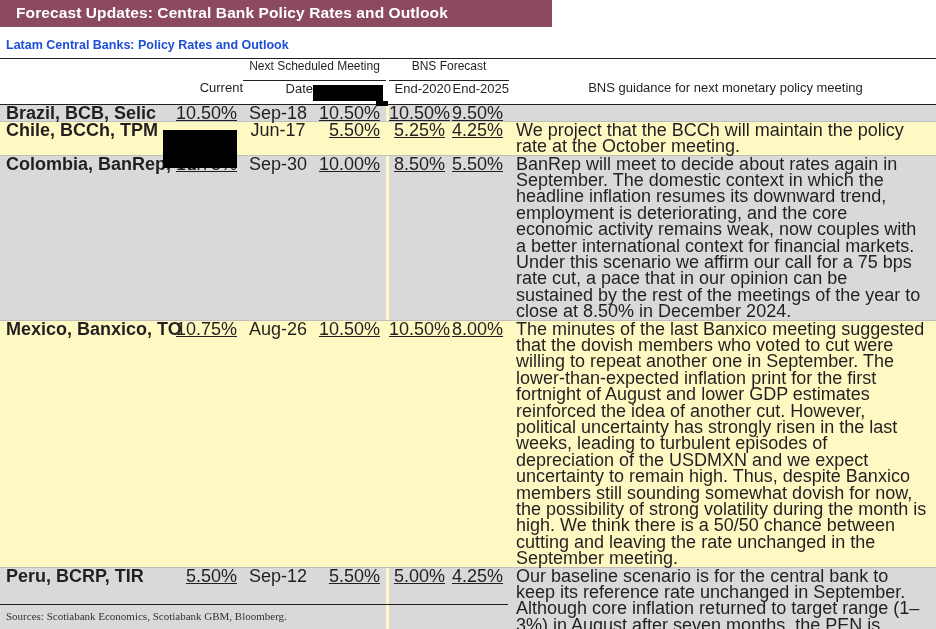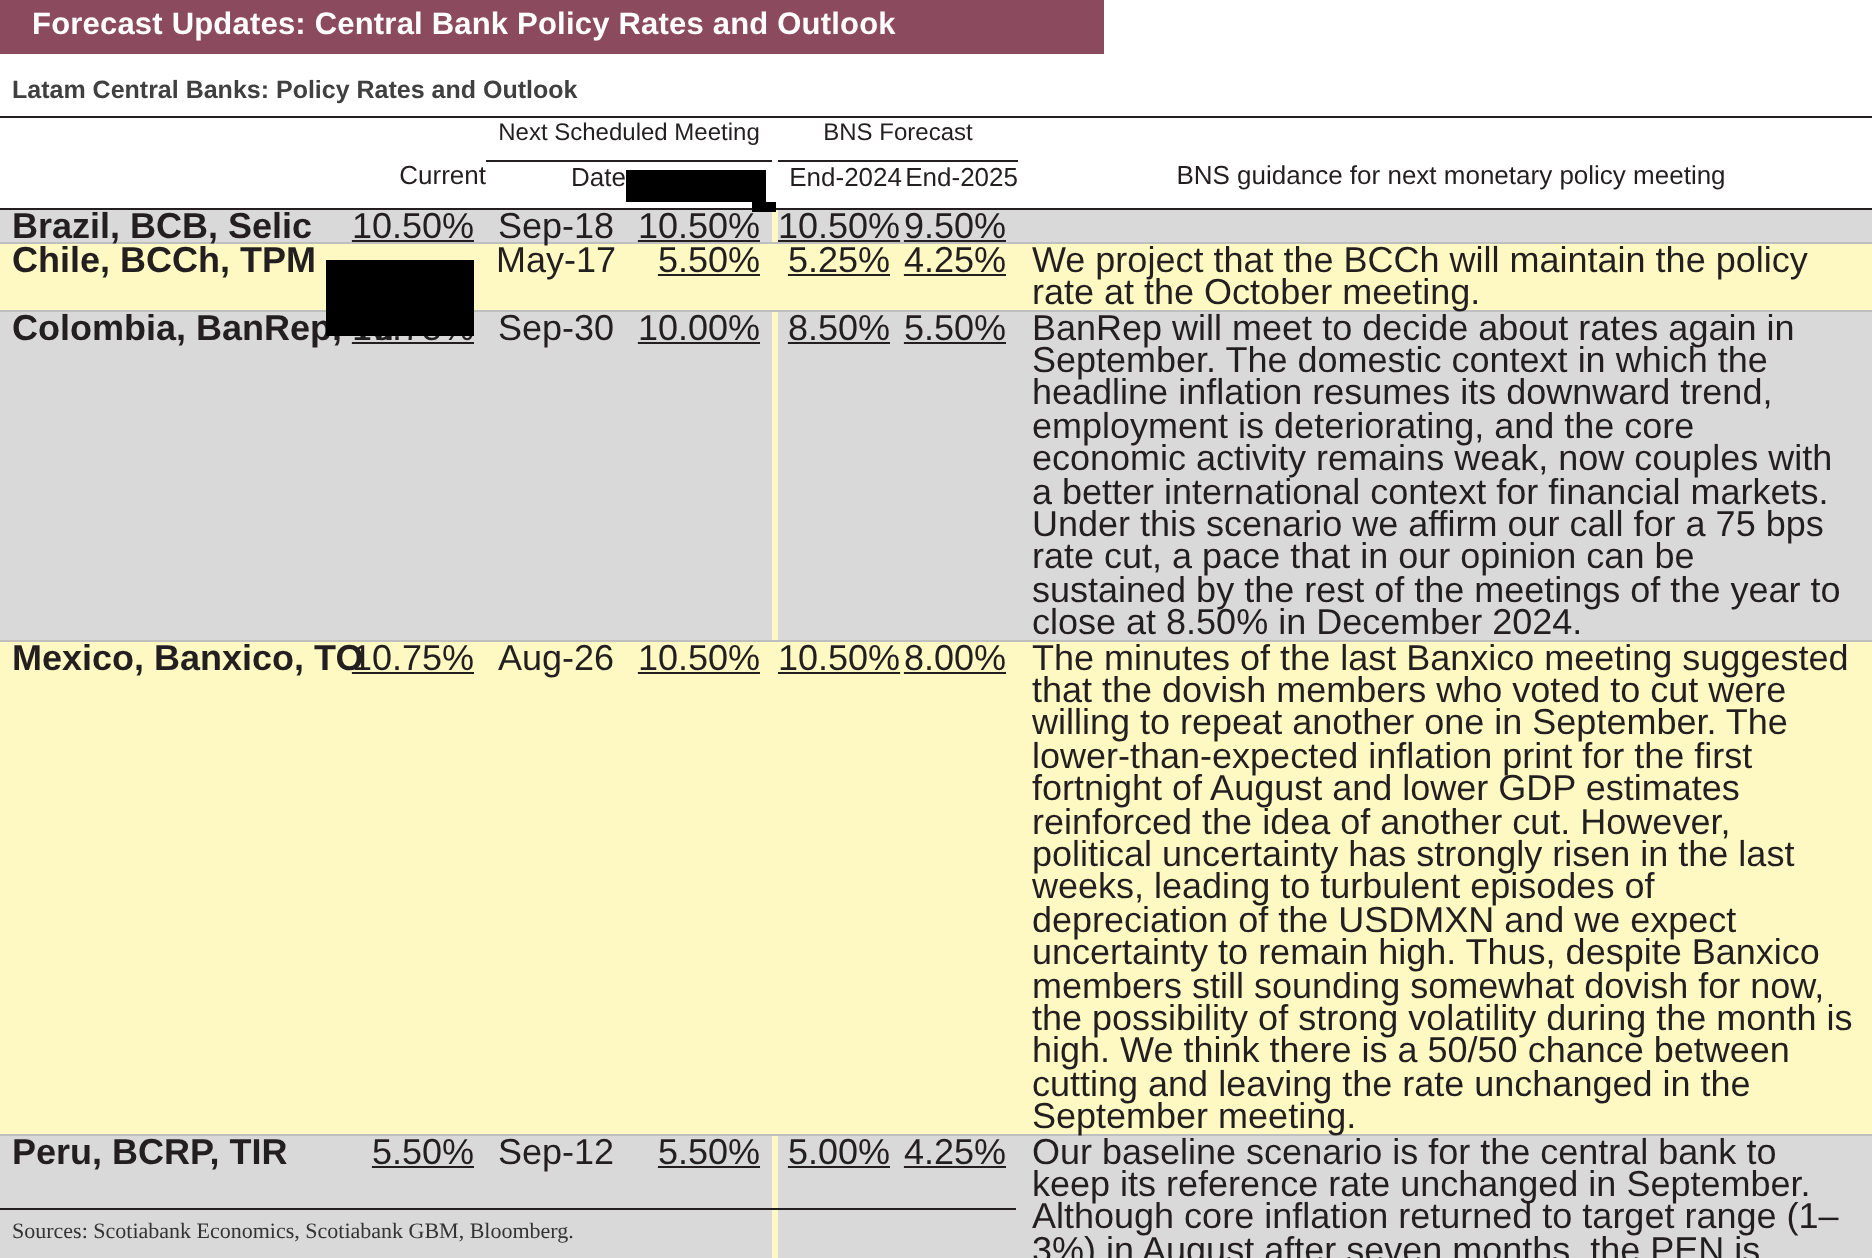--- a/index.html
+++ b/index.html
@@ -36,21 +36,21 @@
     white-space: nowrap;
   }
 
   
   .exhibit-title {
     position: absolute;
     left: 6px;
     top: 38px;
     font-size: 12.5px;
     font-weight: bold;
-    color: #404040;
+    color: #1d4ed8;
     white-space: nowrap;
   }
 
   
   .table-wrap {
     position: absolute;
     left: 0;
     top: 58px;
     width: 936px;
   }
@@ -211,21 +211,21 @@
       <td class="grp-cell" colspan="2">BNS Forecast</td>
       <td class="grp-cell grp-blank"></td>
     </tr>
 
     <tr class="col-row">
       <td class="col-cell left"></td>
       <td class="col-cell">Current</td>
       <td class="col-cell">Date</td>
       <td class="col-cell"></td>
       <td class="col-cell"></td>
-      <td class="col-cell">End-2024</td>
+      <td class="col-cell">End-2020</td>
       <td class="col-cell">End-2025</td>
       <td class="col-cell left">BNS guidance for next monetary policy meeting</td>
     </tr>
 
     <tr class="rule-row">
       <td colspan="8"></td>
     </tr>
 
     <tr class="data-row">
       <td class="c-name shaded">Brazil, BCB, Selic</td>
@@ -237,21 +237,21 @@
       <td class="c-num shaded">9.50%</td>
       <td class="c-guide shaded"></td>
     </tr>
     <tr class="row-sep">
           <td colspan="8"></td>
         </tr>
 
     <tr class="data-row">
       <td class="c-name plain">Chile, BCCh, TPM</td>
       <td class="c-num plain"></td>
-      <td class="c-date plain">May-17</td>
+      <td class="c-date plain">Jun-17</td>
       <td class="c-num plain">5.50%</td>
       <td class="plain"></td>
       <td class="c-num plain">5.25%</td>
       <td class="c-num plain">4.25%</td>
       <td class="c-guide plain">We project that the BCCh will maintain the policy rate at the October meeting.</td>
     </tr>
     <tr class="row-sep">
           <td colspan="8"></td>
         </tr>
 

